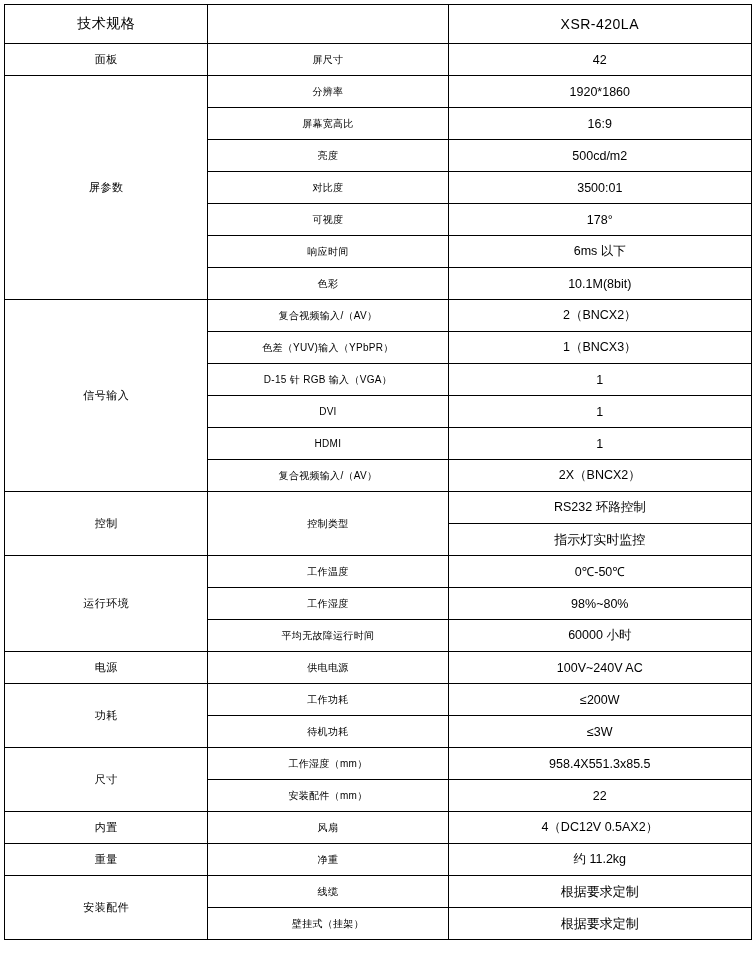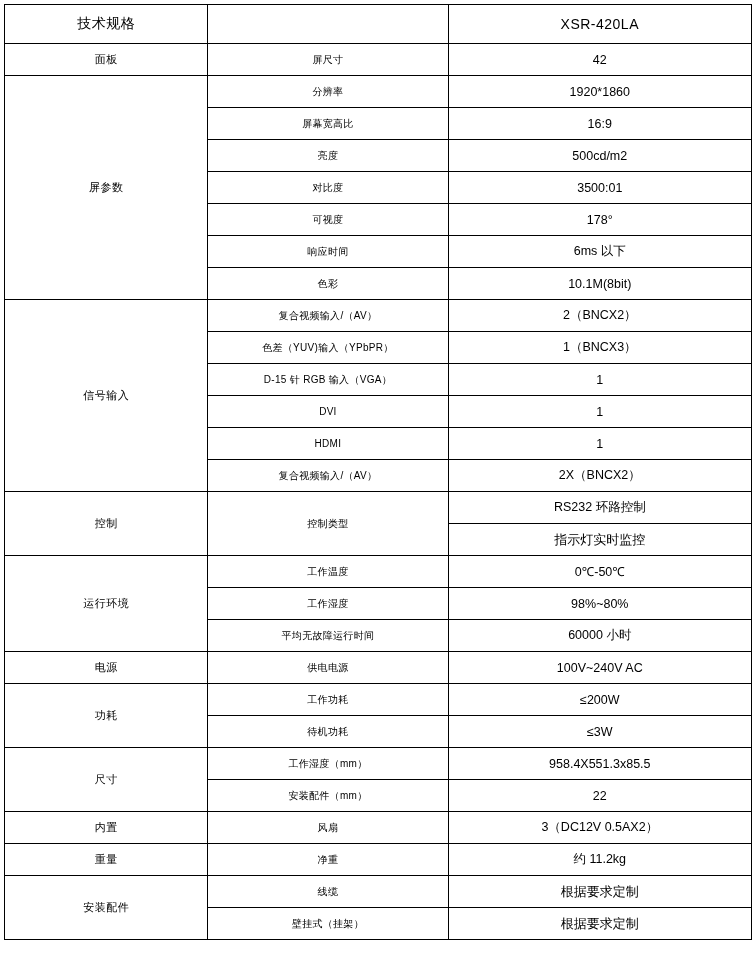--- a/index.html
+++ b/index.html
@@ -177,21 +177,21 @@
           <td class="item">工作湿度（mm）</td>
           <td class="val">958.4X551.3x85.5</td>
         </tr>
         <tr class="body-row">
           <td class="item">安装配件（mm）</td>
           <td class="val">22</td>
         </tr>
         <tr class="body-row">
           <td class="cat" rowspan="1">内置</td>
           <td class="item">风扇</td>
-          <td class="val">3（DC12V 0.5AX2）</td>
+          <td class="val">4（DC12V 0.5AX2）</td>
         </tr>
         <tr class="body-row">
           <td class="cat" rowspan="1">重量</td>
           <td class="item">净重</td>
           <td class="val">约 11.2kg</td>
         </tr>
         <tr class="body-row">
           <td class="cat" rowspan="2">安装配件</td>
           <td class="item">线缆</td>
           <td class="val cjk">根据要求定制</td>

